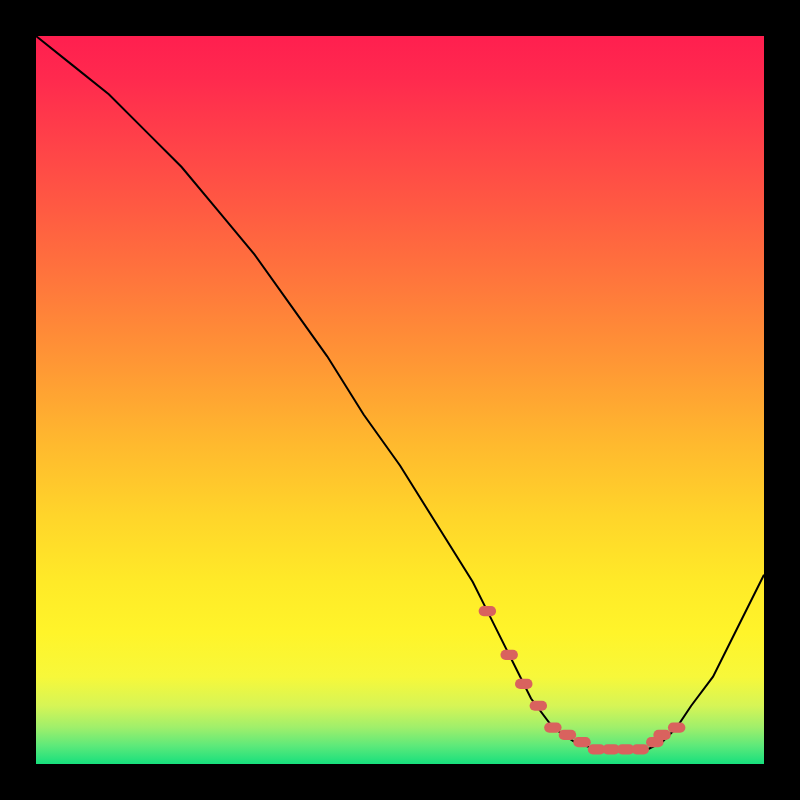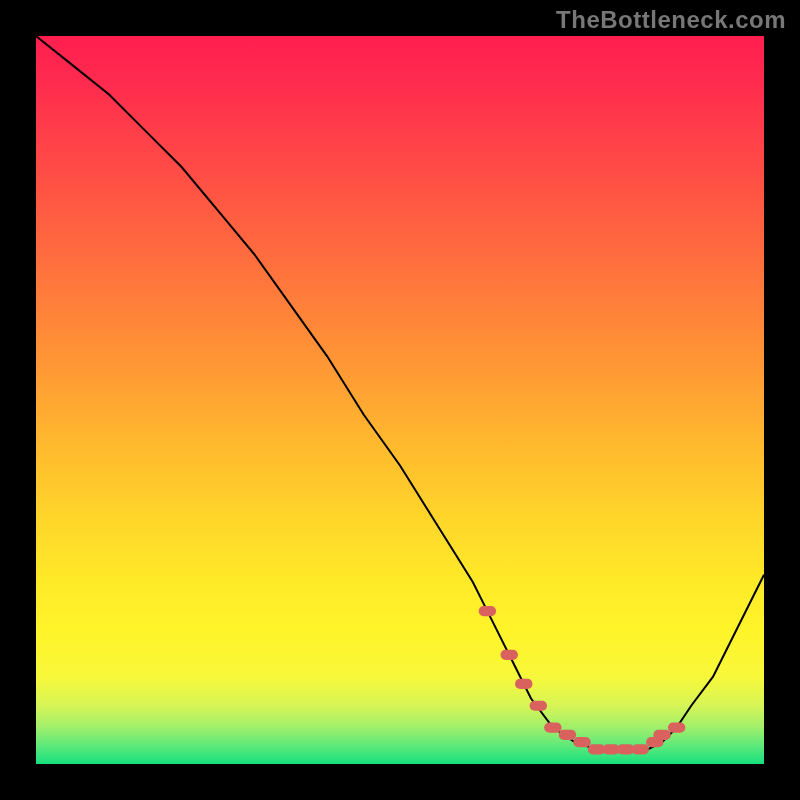--- a/index.html
+++ b/index.html
@@ -96,15 +96,14 @@
           <rect x="79.80" y="97.30" width="2.40" height="1.40" rx="0.7" ry="0.7" fill="#d9625e"></rect>
           <rect x="81.80" y="97.30" width="2.40" height="1.40" rx="0.7" ry="0.7" fill="#d9625e"></rect>
           <rect x="83.80" y="96.30" width="2.40" height="1.40" rx="0.7" ry="0.7" fill="#d9625e"></rect>
           <rect x="84.80" y="95.30" width="2.40" height="1.40" rx="0.7" ry="0.7" fill="#d9625e"></rect>
           <rect x="86.80" y="94.30" width="2.40" height="1.40" rx="0.7" ry="0.7" fill="#d9625e"></rect>
         </g>
     </svg>
 
   </div>
 
-  <div class="watermark">TheBottleneck.com</div>
 
 </div>
 
 </body></html>

